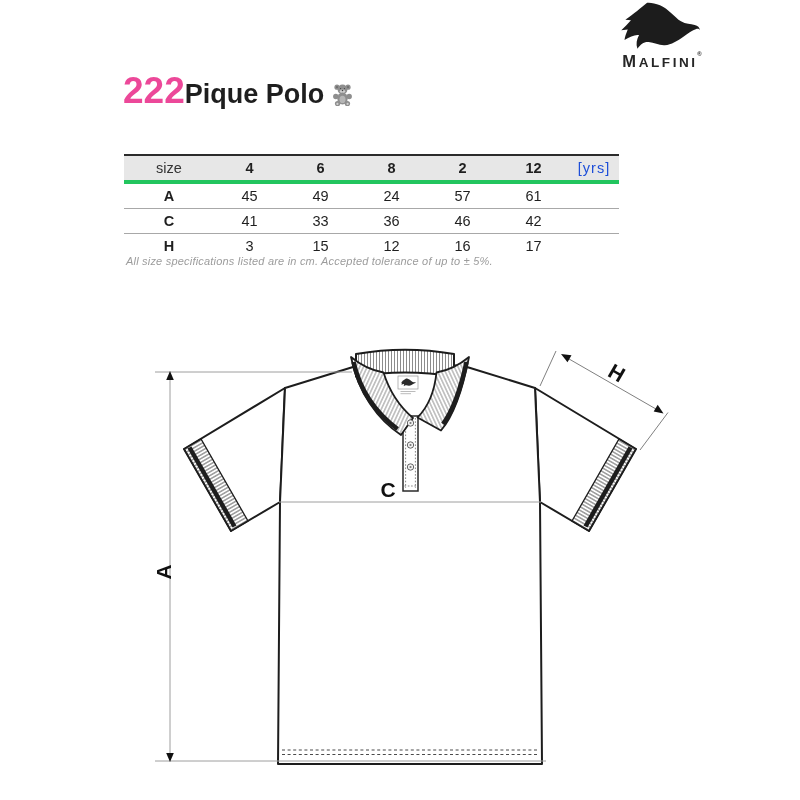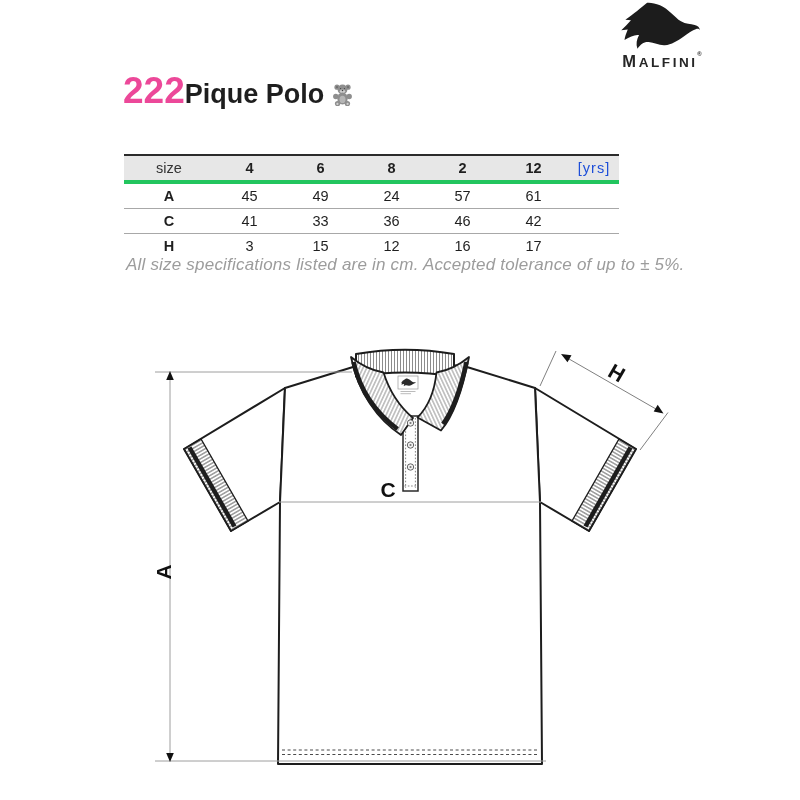--- a/index.html
+++ b/index.html
@@ -29,21 +29,21 @@
   .spec-table{position:absolute;left:124px;top:154px;width:495px;border-collapse:collapse;
               border-top:2px solid #2b2b2b;font-size:14.5px;color:#1f1f1f;}
   .spec-table th,.spec-table td{height:24px;padding:0;text-align:center;font-weight:normal;}
   .spec-table thead tr{background:#e7e7e7;border-bottom:4px solid #22c55e;margin-top:18px;}
   .spec-table thead th.num{font-weight:bold;}
   .spec-table thead th.size-label{color:#333;}
   .spec-table thead th.yrs{color:#1d4ed8;letter-spacing:1px;}
   .spec-table tbody tr + tr{border-top:1px solid #a8a8a8;}
   .spec-table tbody td.row-label{font-weight:bold;}
 
-  .footnote{position:absolute;left:126px;top:255px;font-size:17px;font-style:italic;color:#9c9c9c;
+  .footnote{position:absolute;left:126px;top:255px;font-size:11px;font-style:italic;color:#9c9c9c;
             letter-spacing:0.2px;}
 
   
   .diagram{position:absolute;left:0;top:0;width:800px;height:800px;}
   .measure-label{font-family:"Liberation Sans",sans-serif;font-weight:bold;font-size:21px;fill:#111;}
 </style>
 </head>
 <body>
 
 <div class="page">

